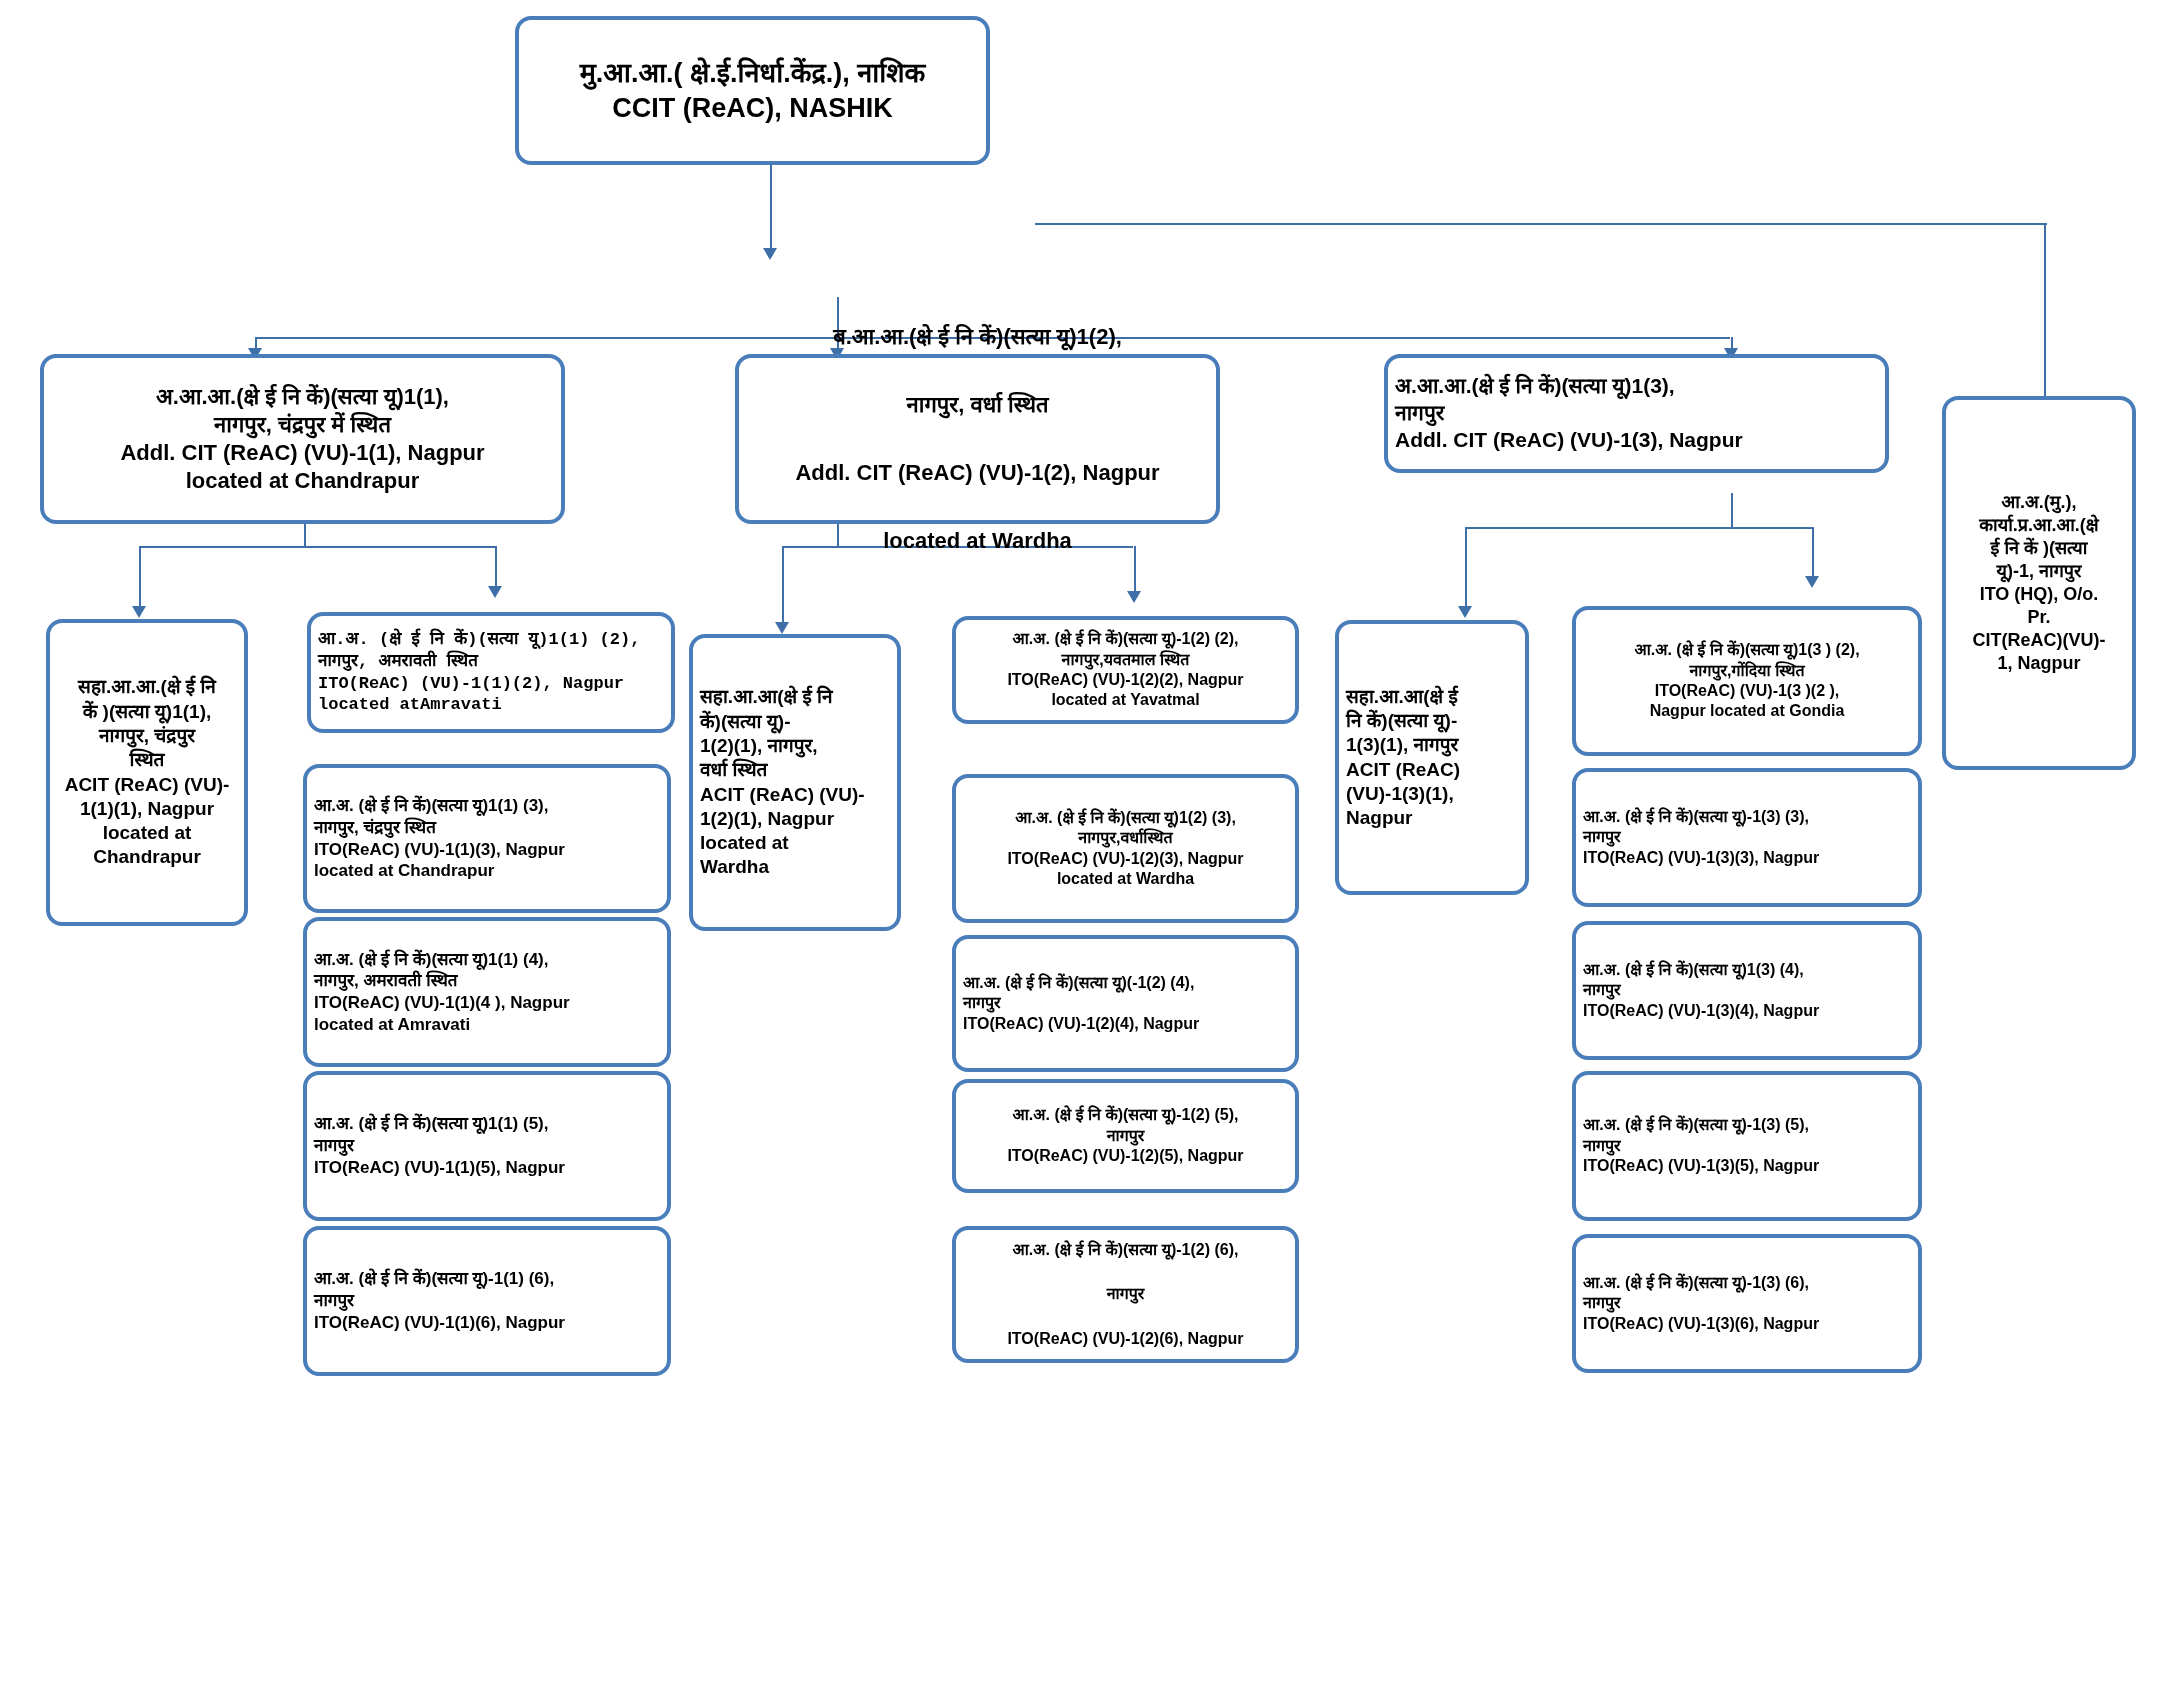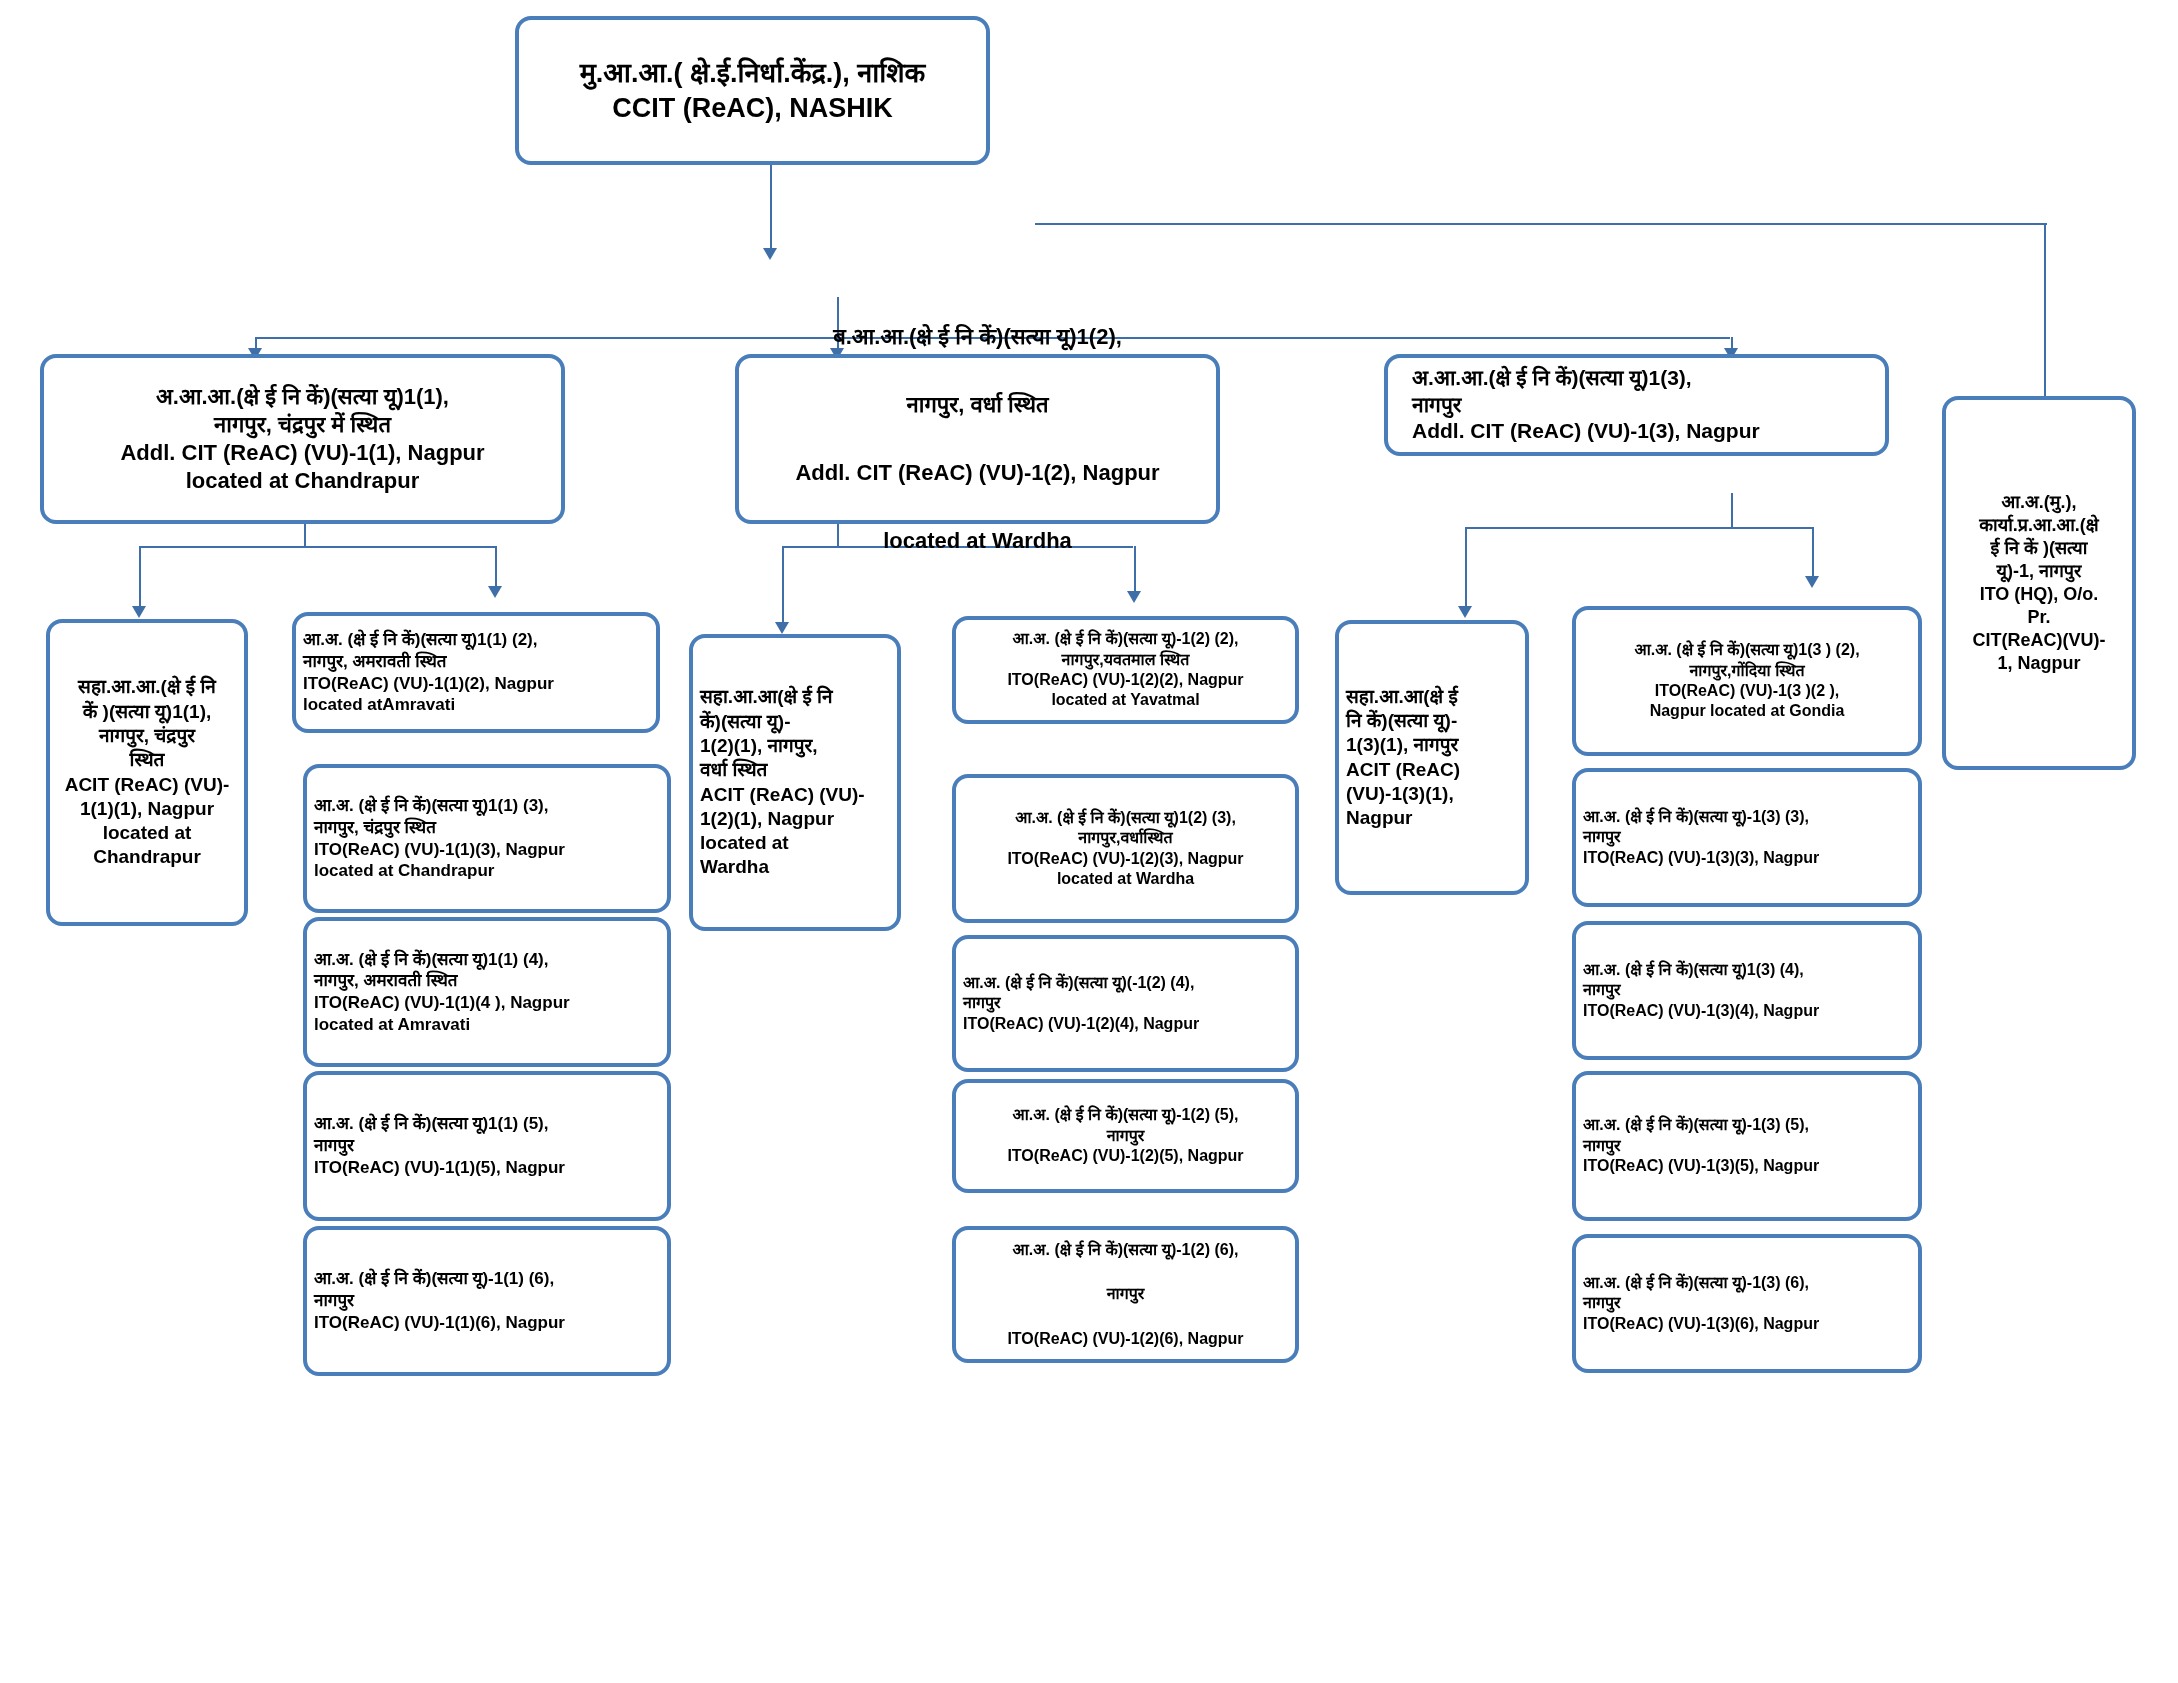--- a/index.html
+++ b/index.html
@@ -134,21 +134,21 @@
     <span class="ln">located  at Chandrapur</span>
   </div>
 
   <div class="box t-l2 ctr" style="left:735px; top:354px; width:485px; height:170px;gap:40px;">
     <span class="ln">ब.आ.आ.(क्षे ई नि कें)(सत्या यू)1(2),</span>
     <span class="ln">नागपुर, वर्धा स्थित</span>
     <span class="ln">Addl. CIT (ReAC) (VU)-1(2), Nagpur</span>
     <span class="ln">located at Wardha</span>
   </div>
 
-  <div class="box t-l2s lft" style="left:1384px; top:354px; width:505px; height:102px;padding-left:17px;">
+  <div class="box t-l2s lft" style="left:1384px; top:354px; width:505px; height:119px;">
     <span class="ln">अ.आ.आ.(क्षे ई नि कें)(सत्या यू)1(3),</span>
     <span class="ln">नागपुर</span>
     <span class="ln">Addl. CIT (ReAC) (VU)-1(3), Nagpur</span>
   </div>
 
   <div class="box t-hq ctr" style="left:1942px; top:396px; width:194px; height:374px;">
     <span class="ln">आ.अ.(मु.),</span>
     <span class="ln">कार्या.प्र.आ.आ.(क्षे</span>
     <span class="ln">ई नि कें )(सत्या</span>
     <span class="ln">यू)-1, नागपुर</span>
@@ -162,21 +162,21 @@
     <span class="ln">सहा.आ.आ.(क्षे ई नि</span>
     <span class="ln">कें )(सत्या यू)1(1),</span>
     <span class="ln">नागपुर, चंद्रपुर</span>
     <span class="ln">स्थित</span>
     <span class="ln">ACIT (ReAC) (VU)-</span>
     <span class="ln">1(1)(1), Nagpur</span>
     <span class="ln">located at</span>
     <span class="ln">Chandrapur</span>
   </div>
 
-  <div class="box t-ito lft" style="left:292px; top:612px; width:368px; height:121px;">
+  <div class="box t-ito lft" style="left:307px; top:612px; width:368px; height:121px;font-family:Liberation Mono, monospace;">
     <span class="ln">आ.अ. (क्षे ई नि कें)(सत्या यू)1(1) (2),</span>
     <span class="ln">नागपुर, अमरावती स्थित</span>
     <span class="ln">ITO(ReAC) (VU)-1(1)(2), Nagpur</span>
     <span class="ln">located atAmravati</span>
   </div>
 
   <div class="box t-ito lft" style="left:303px; top:764px; width:368px; height:149px;">
     <span class="ln">आ.अ. (क्षे ई नि कें)(सत्या यू)1(1) (3),</span>
     <span class="ln">नागपुर, चंद्रपुर स्थित</span>
     <span class="ln">ITO(ReAC) (VU)-1(1)(3), Nagpur</span>

